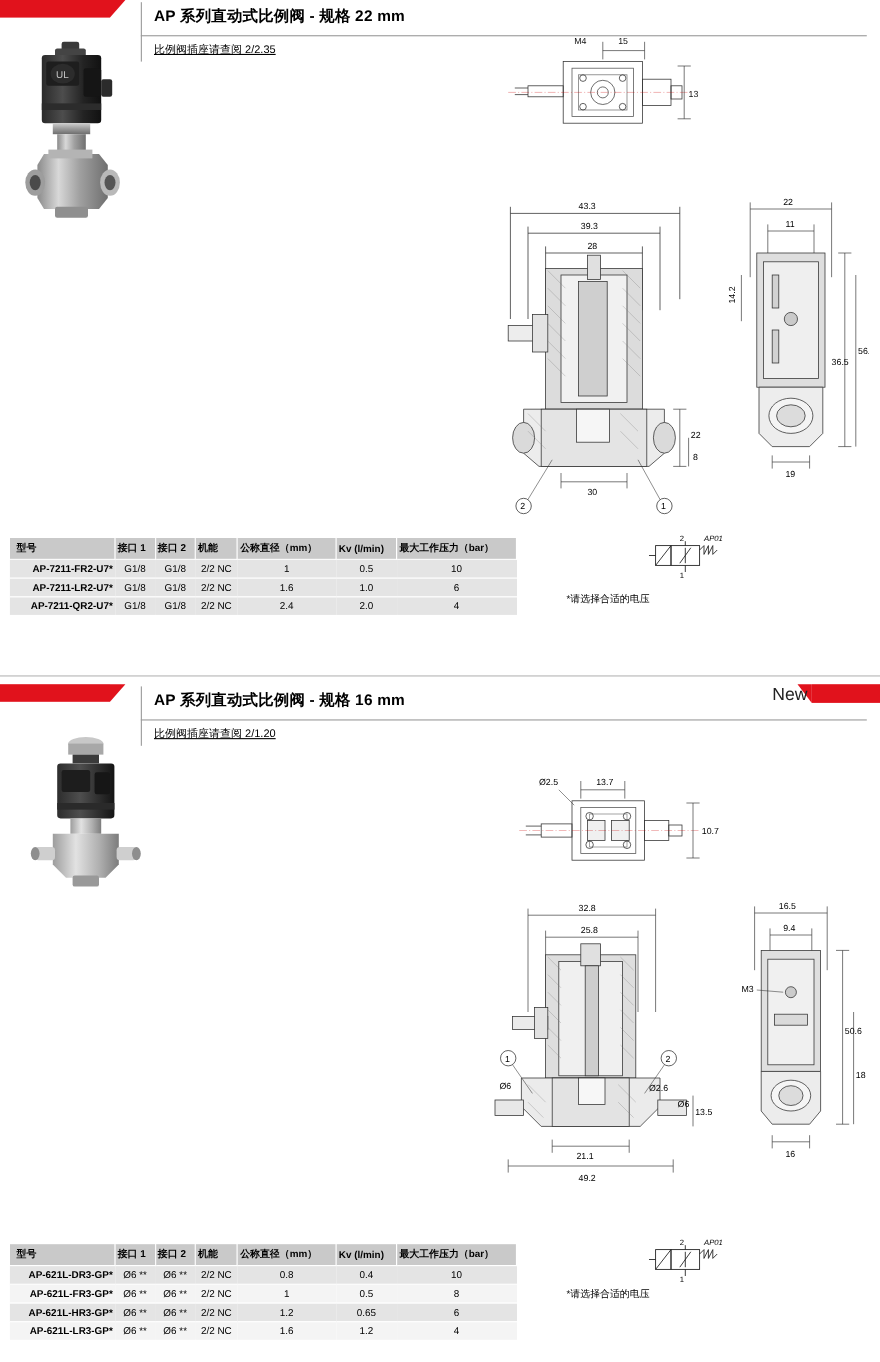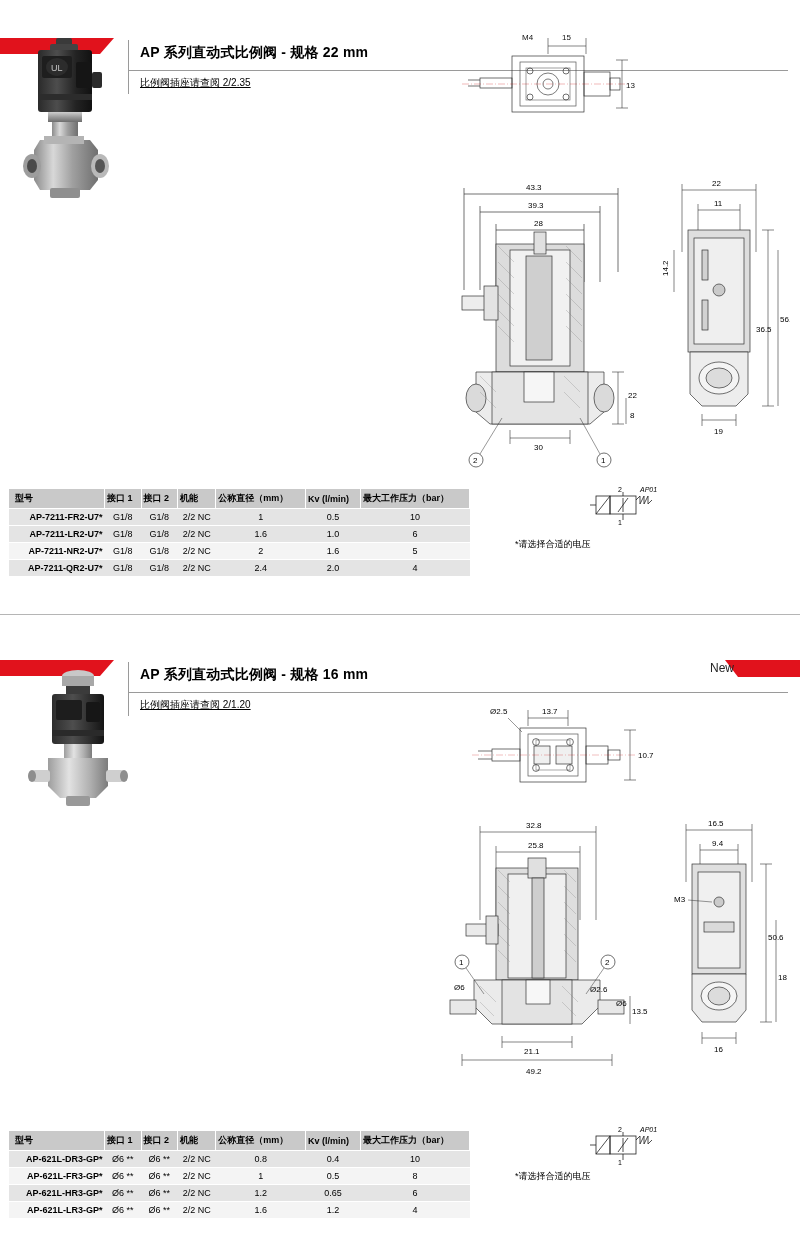--- a/index.html
+++ b/index.html
@@ -7,21 +7,21 @@
   body {
     width: 800px; height: 1238px;
     background:#ffffff;
     font-family: "Liberation Sans", sans-serif;
     color:#1a1a1a;
     position: relative;
     overflow: hidden;
   }
   .section { position: relative; width:800px; }
   
-  .hdr { position:relative; height:58px;margin-top:38px; }
+  .hdr { position:relative; height:58px; }
   .hdr-red {
     position:absolute; left:0; top:0; width:100px; height:16px;
     background:#e1121c;
   }
   .hdr-red:after{
     content:""; position:absolute; right:-14px; top:0;
     border-top:16px solid #e1121c;
     border-right:14px solid transparent;
   }
   .hdr-rule {
@@ -44,21 +44,21 @@
   }
   .new-badge .bar{
     position:absolute; right:0; top:0; width:62px; height:17px; background:#e1121c;
   }
   .new-badge .bar:before{
     content:""; position:absolute; left:-13px; top:0;
     border-top:17px solid #e1121c;
     border-left:13px solid transparent;
   }
   .new-badge .txt{
-    position:absolute; right:66px; top:1px; font-size:12px; color:#222; font-weight:normal;
+    position:absolute; right:66px; top:1px; font-size:16px; color:#222; font-weight:normal;
   }
   
   .photo { position:absolute; }
   
   table.spec {
     border-collapse:collapse;
     width:462px;
     font-size:9.5px;
   }
   table.spec th {
@@ -351,29 +351,20 @@
           <td>10</td>
         </tr>
         <tr class="alt">
           <td class="first">AP-7211-LR2-U7*</td>
           <td>G1/8</td>
           <td>G1/8</td>
           <td>2/2 NC</td>
           <td>1.6</td>
           <td>1.0</td>
           <td>6</td>
-        </tr>
-        <tr class="norm">
-          <td class="first">AP-7211-NR2-U7*</td>
-          <td>G1/8</td>
-          <td>G1/8</td>
-          <td>2/2 NC</td>
-          <td>2</td>
-          <td>1.6</td>
-          <td>5</td>
         </tr>
         <tr class="alt">
           <td class="first">AP-7211-QR2-U7*</td>
           <td>G1/8</td>
           <td>G1/8</td>
           <td>2/2 NC</td>
           <td>2.4</td>
           <td>2.0</td>
           <td>4</td>
         </tr>

